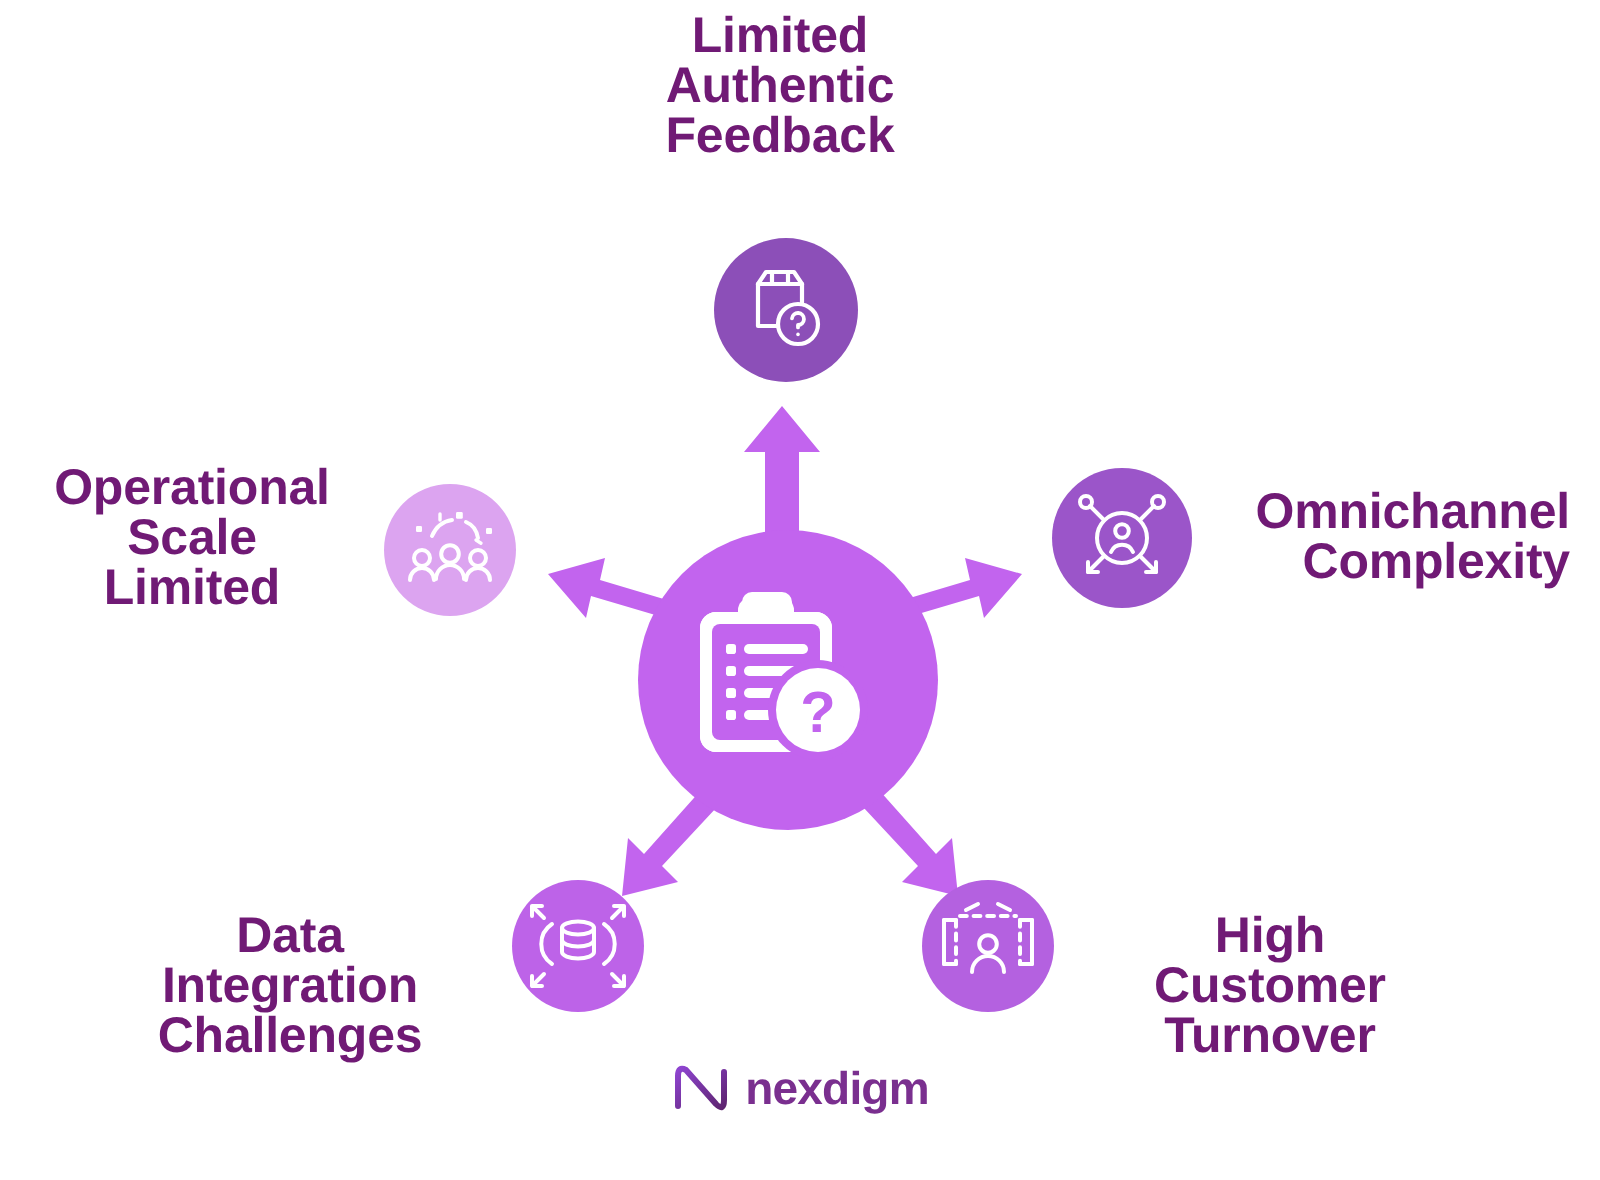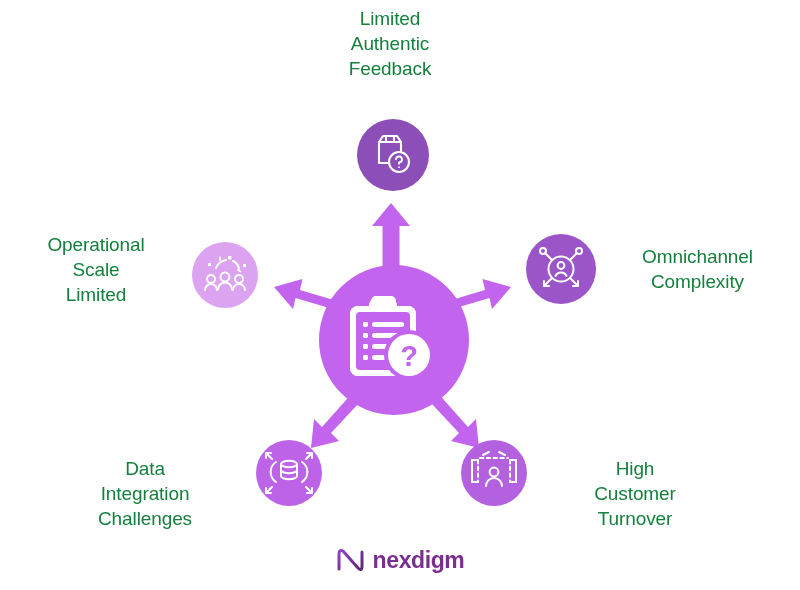--- a/index.html
+++ b/index.html
@@ -22,40 +22,40 @@
   }
   .svg-layer {
     position: absolute;
     left: 0;
     top: 0;
     width: 800px;
     height: 590px;
   }
   .label {
     position: absolute;
-    color: #15803d;
-    font-weight: normal;
-    font-size: 19px;
+    color: #701a75;
+    font-weight: bold;
+    font-size: 25px;
     line-height: 25px;
     letter-spacing: -0.1px;
     white-space: pre-line;
   }
   .label-center { text-align: center; }
-  .label-left   { text-align: center; }
+  .label-left   { text-align: right; }
 
   #label-top        { left: 290px;  top: 6px;   width: 200px; }
   #label-left       { left: 20px;   top: 232px; width: 152px; }
   #label-right      { left: 610px;  top: 244px; width: 175px; }
   #label-bottomleft { left: 55px;   top: 456px; width: 180px; }
   #label-bottomright{ left: 545px;  top: 456px; width: 180px; }
 
   #brand {
     position: absolute;
     left: 0;
-    top: 544px;
+    top: 528px;
     width: 800px;
     height: 32px;
     display: flex;
     align-items: center;
     justify-content: center;
     gap: 7px;
   }
   #brand-mark { display: block; }
   #brand-text {
     font-size: 23px;

